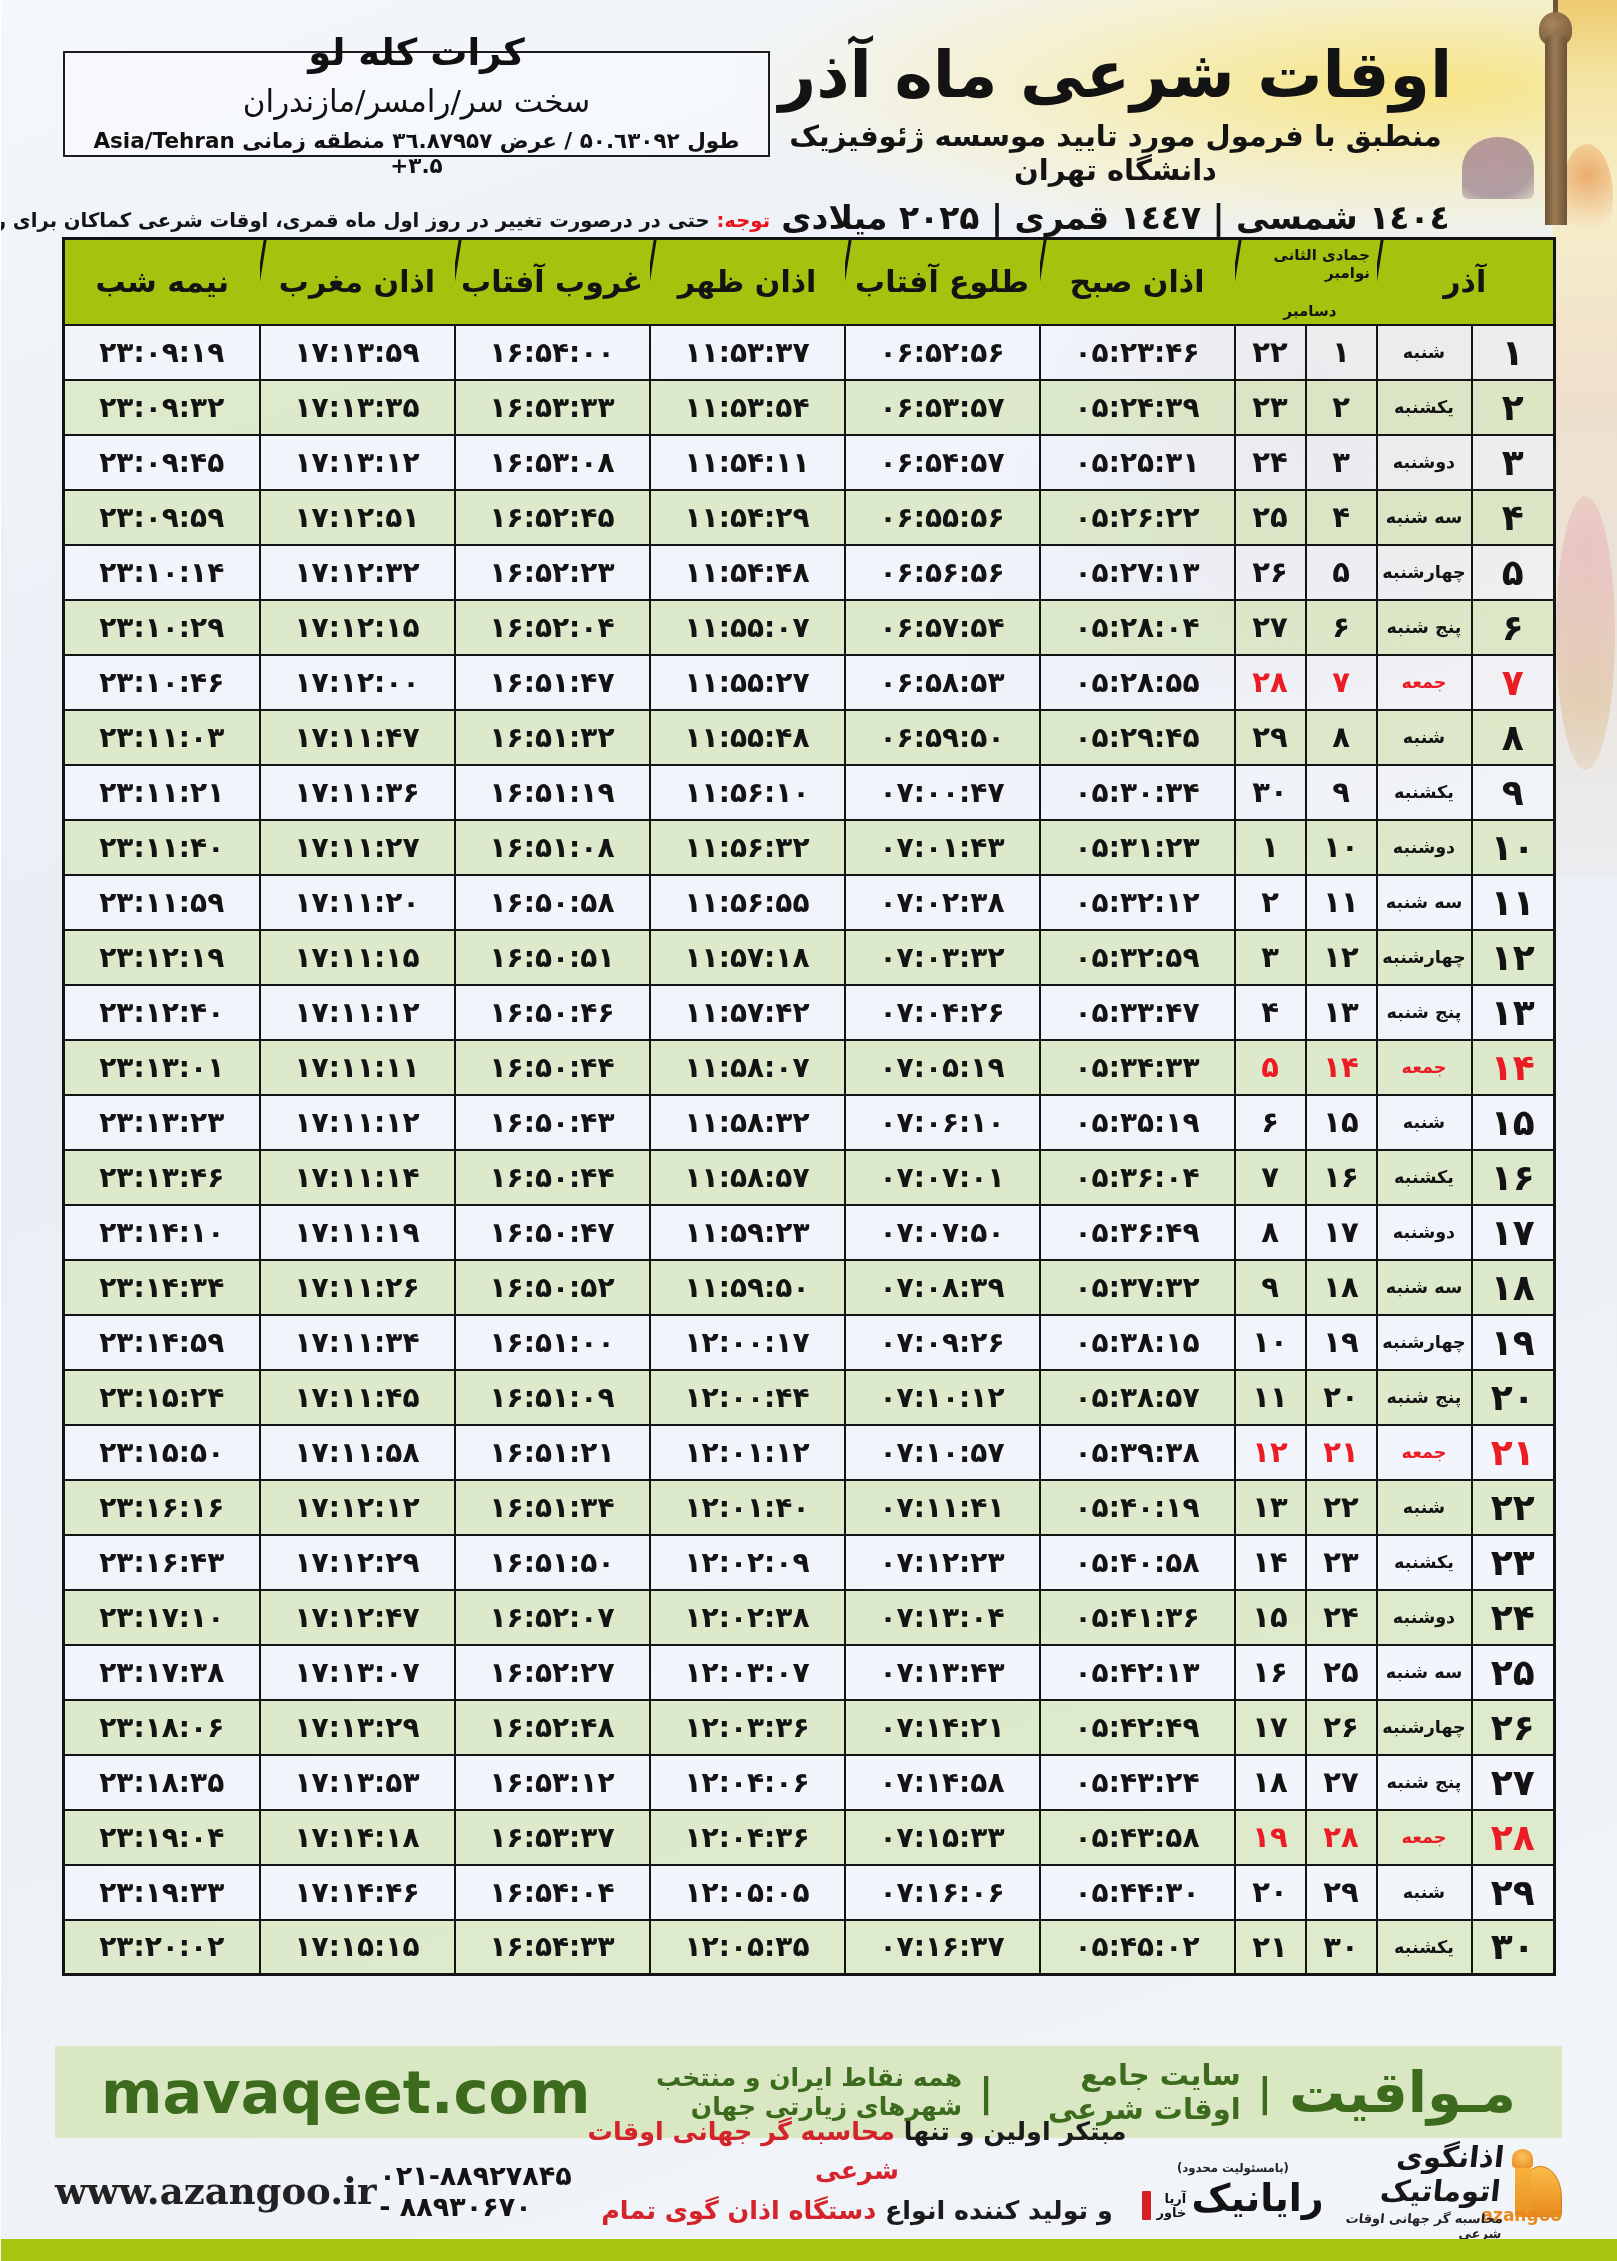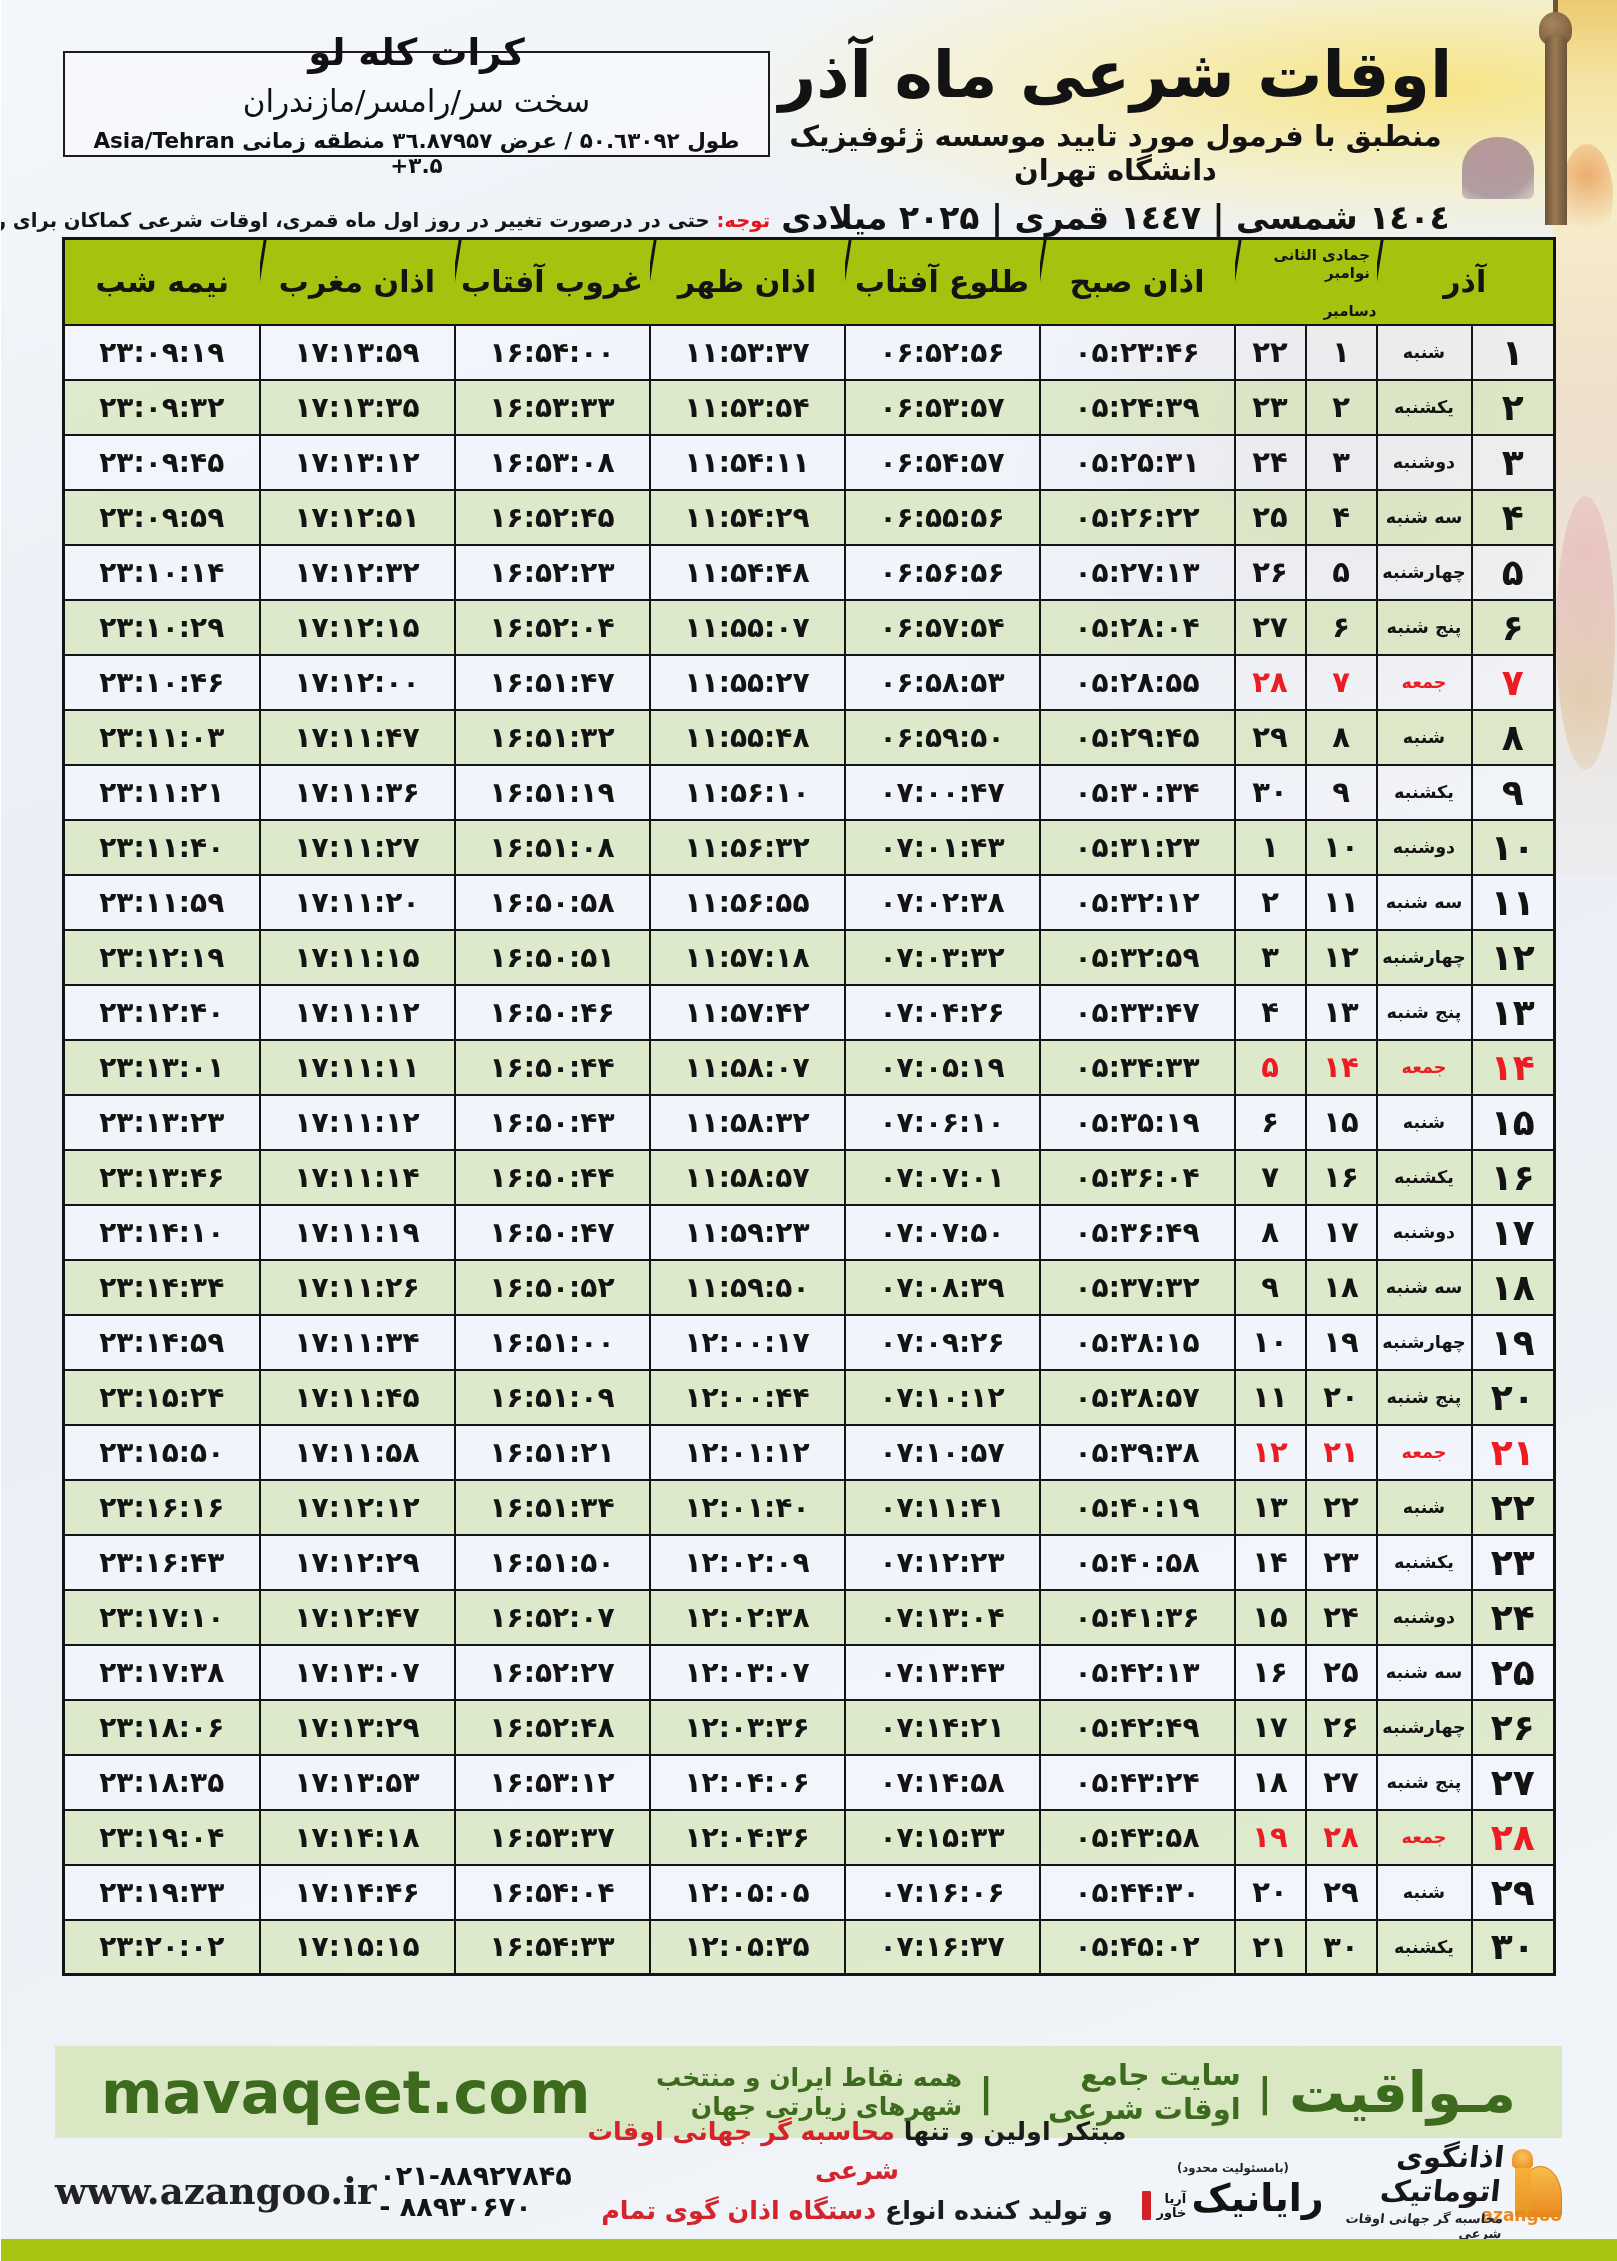--- a/index.html
+++ b/index.html
@@ -72,21 +72,21 @@
     height:86px; position:relative; border:none; border-bottom:2.6px solid #141414;
     font-size:30px; vertical-align:middle;
   }
   .ptable th .slant {
     position:absolute; left:-2.6px; top:0; bottom:0; width:3.3px; background:#141414;
     transform:skewX(-9deg);
   }
   .ptable th:last-child .slant { display:none; }
   .ptable th.h-dual { font-size:15px; font-weight:bold; text-align:right; }
   .ptable th.h-dual .dual-top { padding:2.6px 6.5px 11.7px 0; text-align:right; }
-  .ptable th.h-dual .dual-bottom { padding:9px 0 0 9px; text-align:right; }
+  .ptable th.h-dual .dual-bottom { padding:9px 0 0 9px; text-align:center; }
   .ptable td {
     border:2px solid #141414; height:55px; text-align:center; vertical-align:middle;
     color:#131313; overflow:hidden;
   }
   tr.r-light td { background:rgba(242,246,251,.84); }
   tr.r-green td { background:rgba(220,232,199,.93); }
   td.c-time { font-size:28px; font-weight:bold; direction:ltr; letter-spacing:0.7px; }
   td.c-num  { font-size:29px; font-weight:bold; }
   td.c-week { font-size:17.6px; font-weight:600; }
   td.c-azar { font-size:36px; font-weight:bold; }

